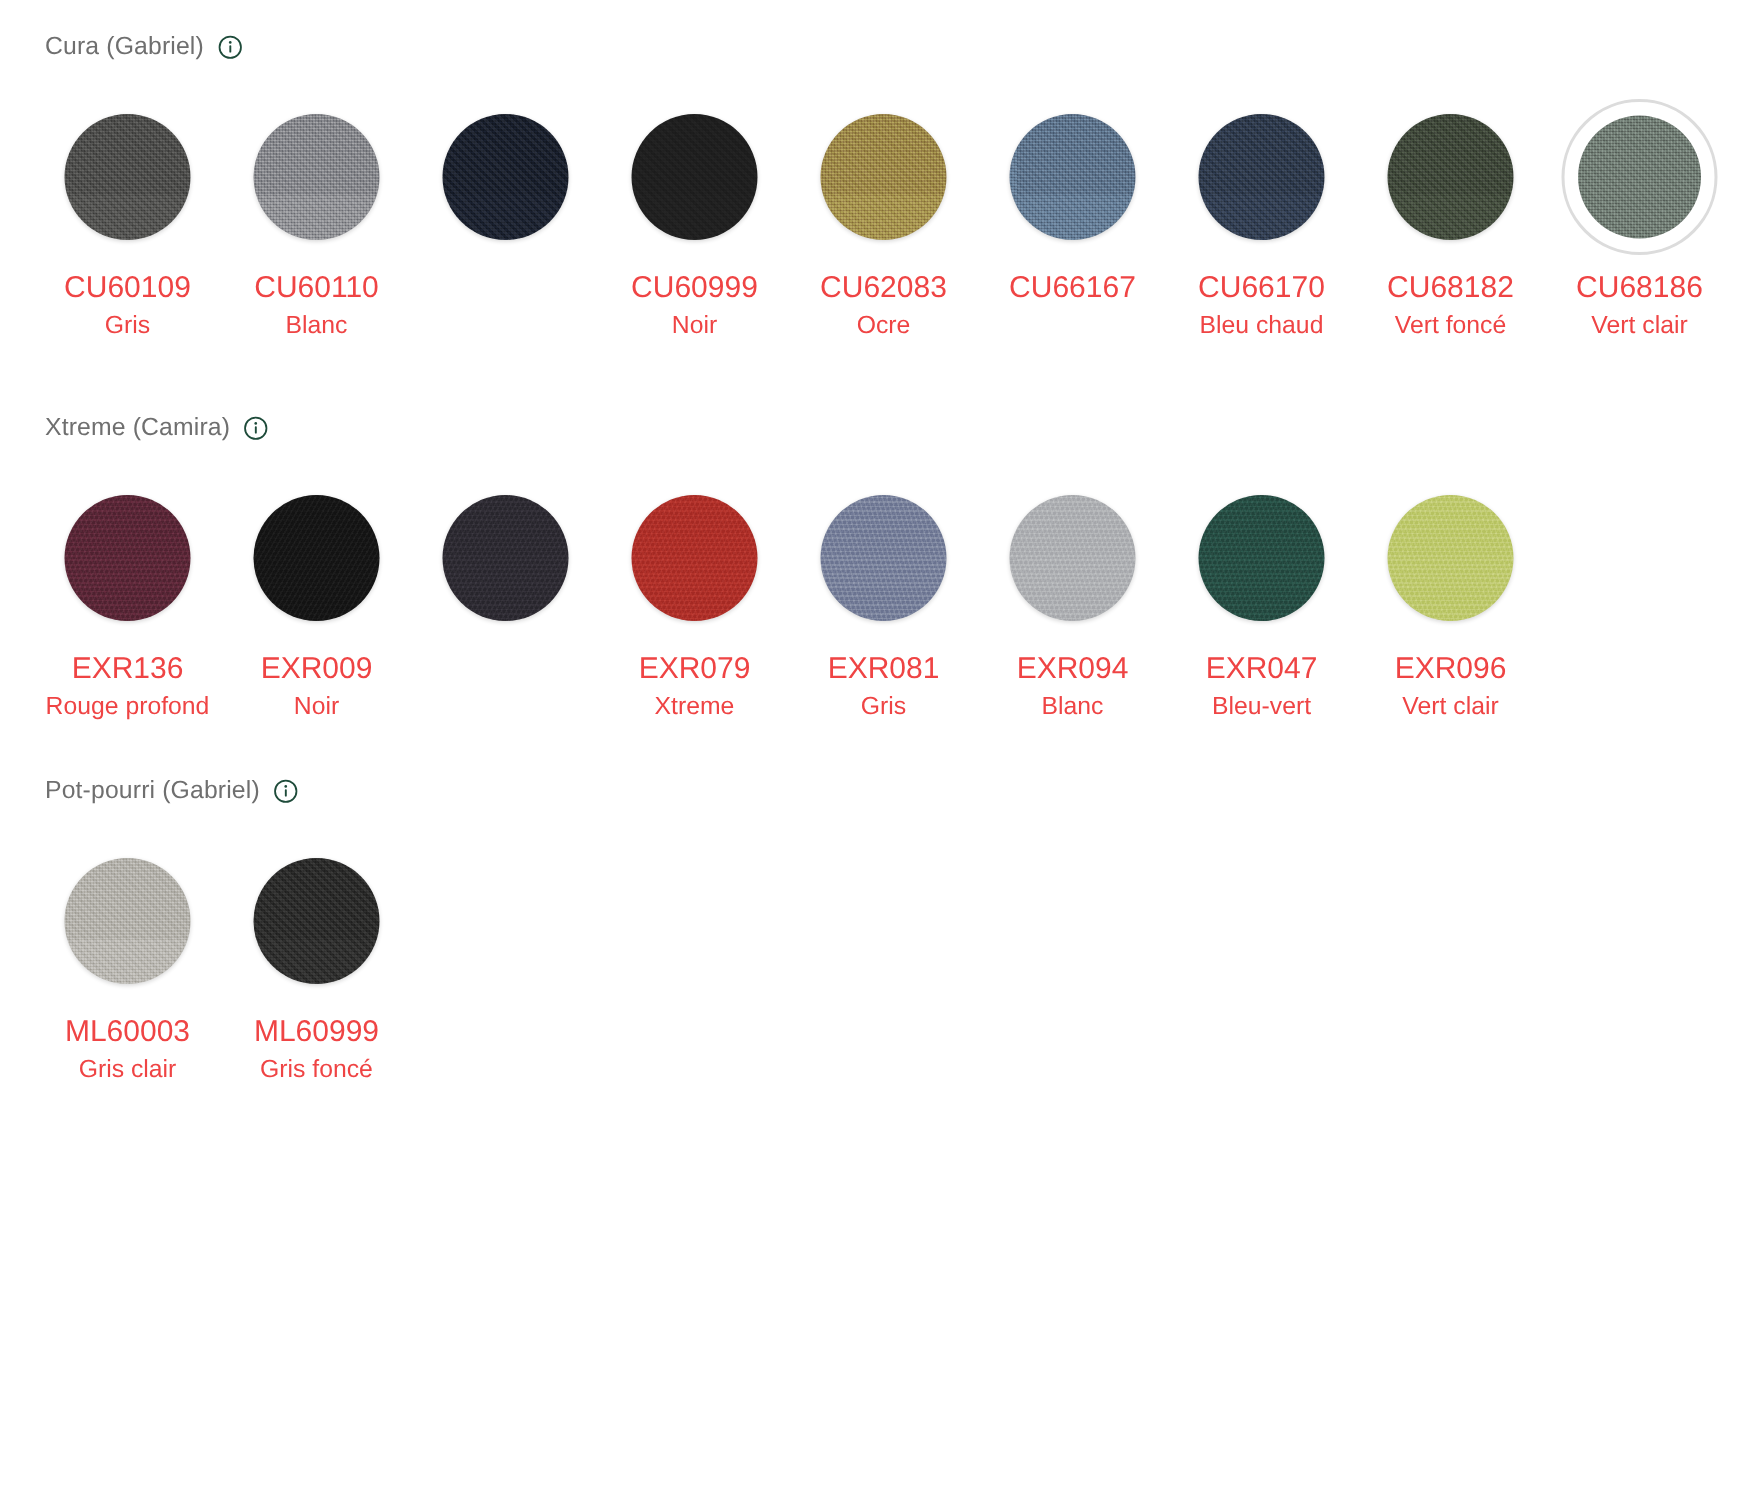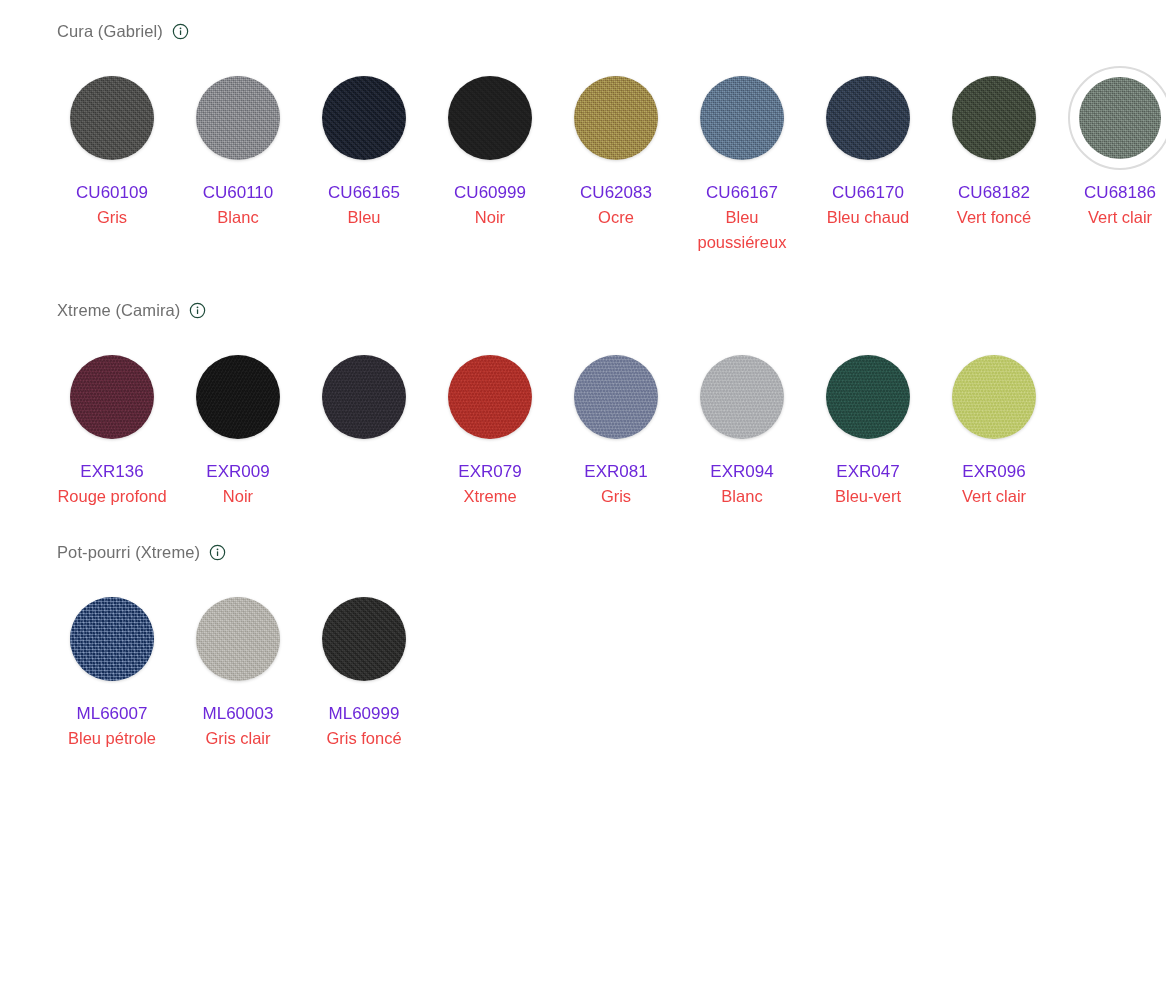--- a/index.html
+++ b/index.html
@@ -16,21 +16,21 @@
     overflow: hidden;
     position: relative;
   }
 
   .swatch-page {
     padding: 18px 0 0 0;
     box-sizing: border-box;
   }
 
   
-  .fabric-group { margin: 0 0 0 0; padding-left: 27px; }
+  .fabric-group { margin: 0 0 0 0; }
 
   .group-header {
     display: flex;
     align-items: center;
     gap: 9px;
     padding-left: 30px;
     height: 26px;
     margin-bottom: 14px;
   }
   .group-title {
@@ -154,22 +154,22 @@
       repeating-linear-gradient(60deg, rgba(255,255,255,.22) 0 2px, rgba(0,0,0,.14) 2px 5px);
     opacity: .5;
   }
 
   .swatch-labels {
     margin-top: 10px;
     text-align: center;
     width: 118px;
   }
   .swatch-code {
-    font-size: 17px;
-    color: #6d28d9;
+    font-size: 20px;
+    color: #ef4444;
     line-height: 25px;
     white-space: nowrap;
   }
   .swatch-name {
     font-size: 16.5px;
     color: #ef4444;
     line-height: 25px;
     word-spacing: normal;
   }
 
@@ -207,24 +207,20 @@
             </div>
             <div class="swatch-labels">
               <div class="swatch-code">CU60110</div>
               <div class="swatch-name">Blanc</div>
             </div>
           </div>
           <div class="swatch-cell">
             <div class="swatch-disc-wrap">
               <div class="swatch-disc " style="background: rgb(22, 28, 41);"></div>
             </div>
-            <div class="swatch-labels">
-              <div class="swatch-code">CU66165</div>
-              <div class="swatch-name">Bleu</div>
-            </div>
           </div>
           <div class="swatch-cell">
             <div class="swatch-disc-wrap">
               <div class="swatch-disc grain-flat" style="background: rgb(29, 29, 29);"></div>
             </div>
             <div class="swatch-labels">
               <div class="swatch-code">CU60999</div>
               <div class="swatch-name">Noir</div>
             </div>
           </div>
@@ -236,21 +232,20 @@
               <div class="swatch-code">CU62083</div>
               <div class="swatch-name">Ocre</div>
             </div>
           </div>
           <div class="swatch-cell">
             <div class="swatch-disc-wrap">
               <div class="swatch-disc " style="background: rgb(90, 112, 137);"></div>
             </div>
             <div class="swatch-labels">
               <div class="swatch-code">CU66167</div>
-              <div class="swatch-name">Bleu poussiéreux</div>
             </div>
           </div>
           <div class="swatch-cell">
             <div class="swatch-disc-wrap">
               <div class="swatch-disc " style="background: rgb(42, 54, 72);"></div>
             </div>
             <div class="swatch-labels">
               <div class="swatch-code">CU66170</div>
               <div class="swatch-name">Bleu chaud</div>
             </div>
@@ -352,39 +347,30 @@
             <div class="swatch-labels">
               <div class="swatch-code">EXR096</div>
               <div class="swatch-name">Vert clair</div>
             </div>
           </div>
         </div>
       </section>
       <div class="group-gap-sm"></div>
       <section class="fabric-group">
         <div class="group-header">
-          <span class="group-title">Pot-pourri (Xtreme)</span>
+          <span class="group-title">Pot-pourri (Gabriel)</span>
           <span class="info-icon"><svg viewBox="0 0 20 20" width="17" height="17" aria-hidden="true">
               <circle cx="10" cy="10" r="8.4" fill="none" stroke="#1e4b3a" stroke-width="1.4"></circle>
               <circle cx="10" cy="6.2" r="1.05" fill="#1e4b3a"></circle>
               <rect x="9.3" y="8.4" width="1.5" height="5.8" rx=".7" fill="#1e4b3a"></rect>
             </svg></span>
         </div>
         <div class="swatch-grid">
           <div class="swatch-cell">
             <div class="swatch-disc-wrap">
-              <div class="swatch-disc grain-heather" style="background: rgb(31, 69, 134);"></div>
-            </div>
-            <div class="swatch-labels">
-              <div class="swatch-code">ML66007</div>
-              <div class="swatch-name">Bleu pétrole</div>
-            </div>
-          </div>
-          <div class="swatch-cell">
-            <div class="swatch-disc-wrap">
               <div class="swatch-disc " style="background: rgb(180, 178, 171);"></div>
             </div>
             <div class="swatch-labels">
               <div class="swatch-code">ML60003</div>
               <div class="swatch-name">Gris clair</div>
             </div>
           </div>
           <div class="swatch-cell">
             <div class="swatch-disc-wrap">
               <div class="swatch-disc " style="background: rgb(39, 39, 38);"></div>

